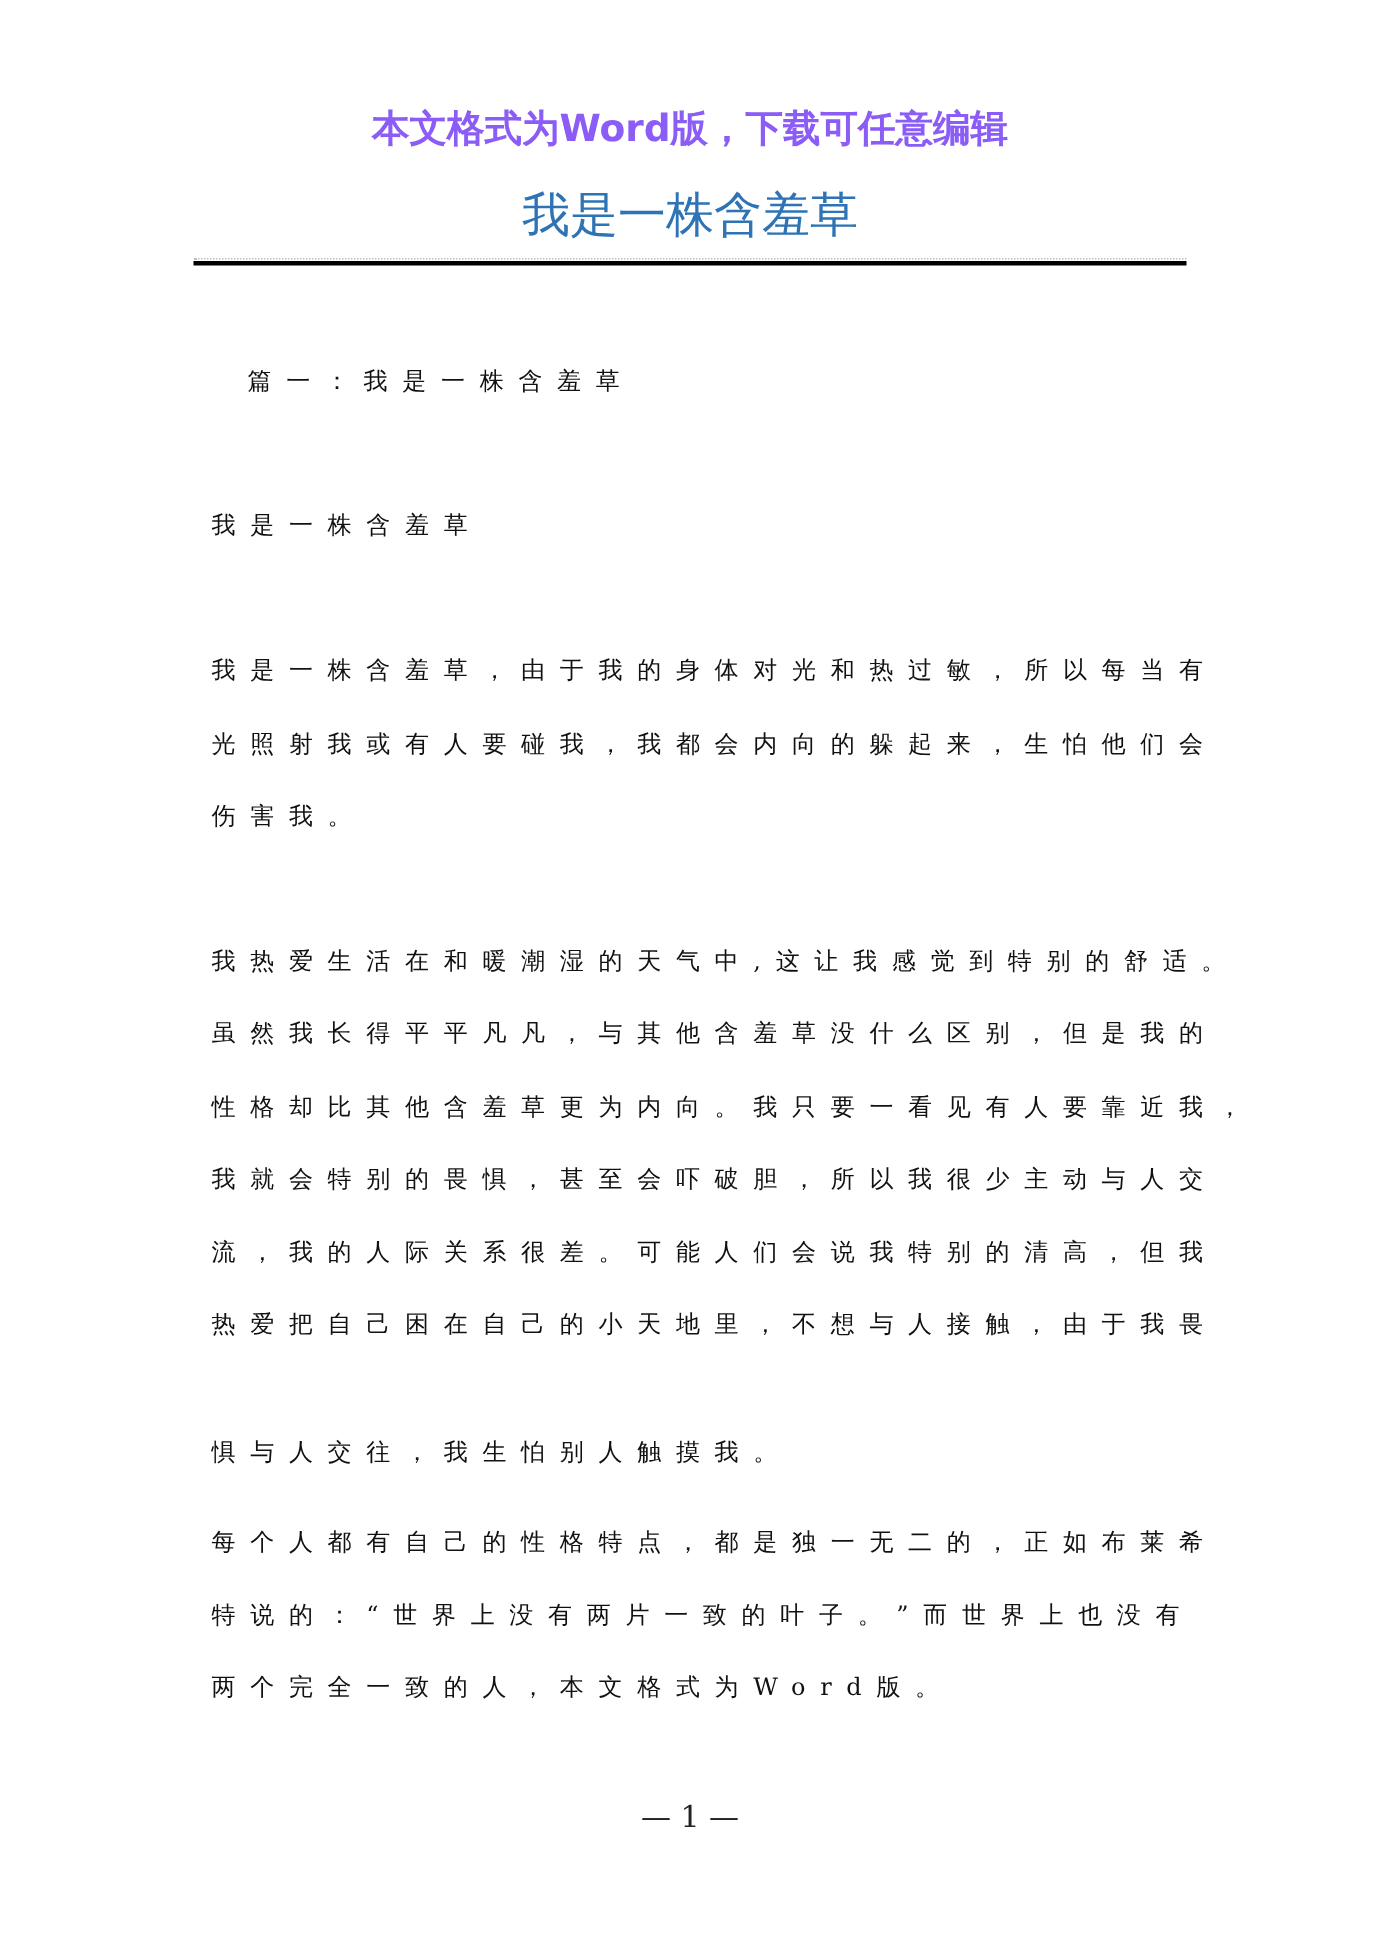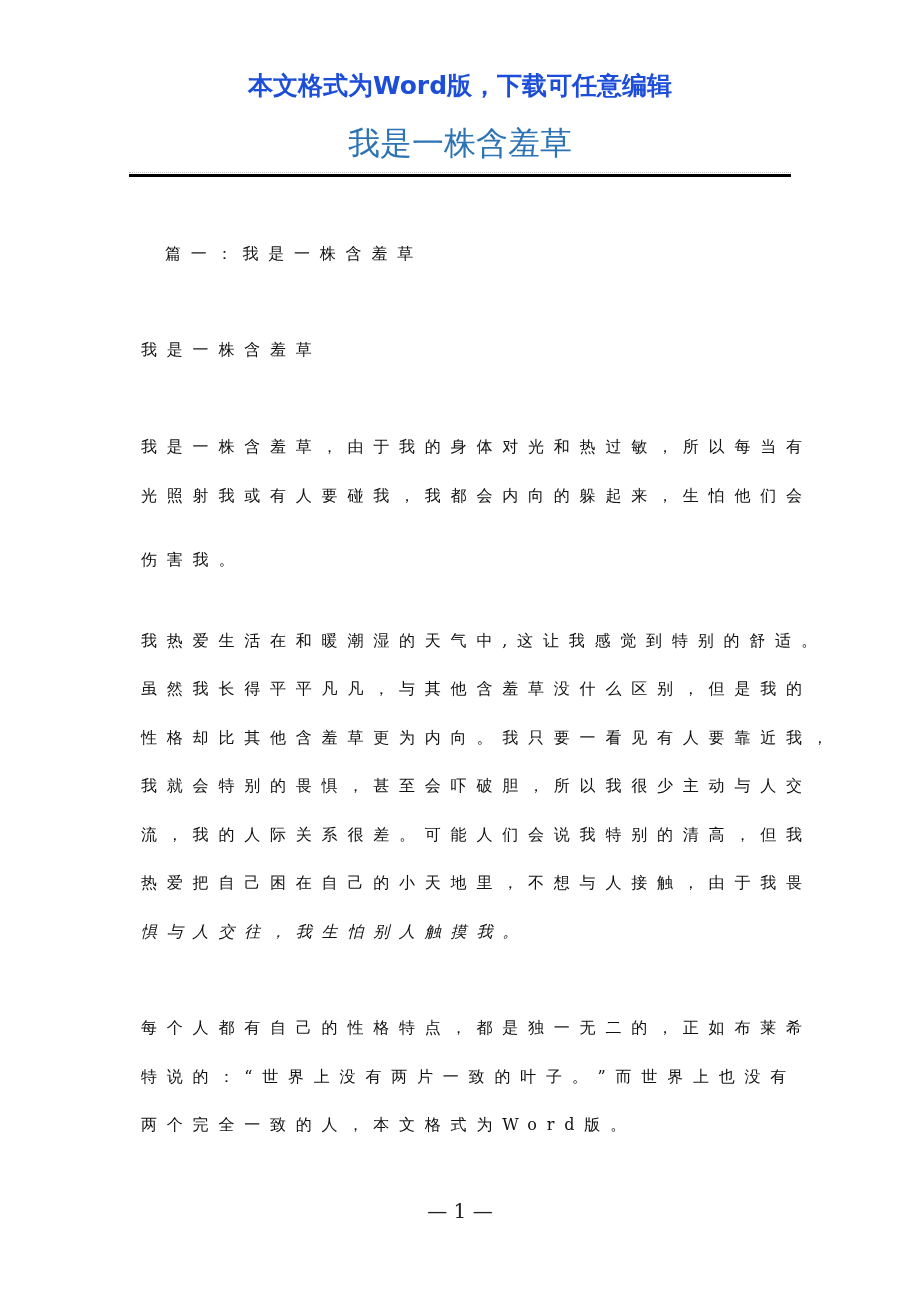--- a/index.html
+++ b/index.html
@@ -13,21 +13,21 @@
       position: relative;
       overflow: hidden;
       font-family: "DejaVu Sans", "Liberation Sans", sans-serif;
     }
     .banner {
       position: absolute;
       left: 0;
       top: 66px;
       width: 920px;
       text-align: center;
-      color: #1d4ed8;
+      color: #8b5cf6;
       font-weight: bold;
       font-size: 25px;
       line-height: 40px;
       font-family: "DejaVu Sans", "Liberation Sans", sans-serif;
     }
     .doc-title {
       position: absolute;
       left: 0;
       top: 119px;
       width: 920px;
@@ -86,31 +86,31 @@
 <div class="doc-title">我是一株含羞草</div>
 <div class="rule-shadow"></div>
 <div class="rule"></div>
 
 <div class="text-line indent" style="top:234px;">篇一：我是一株含羞草</div>
 <div class="text-line" style="top:330px;">我是一株含羞草</div>
 
 <div>
   <div class="text-line" style="top:427px;">我是一株含羞草，由于我的身体对光和热过敏，所以每当有</div>
   <div class="text-line" style="top:476px;">光照射我或有人要碰我，我都会内向的躲起来，生怕他们会</div>
-  <div class="text-line" style="top:540px;">伤害我。</div>
+  <div class="text-line" style="top:524px;">伤害我。</div>
 </div>
 
 <div>
   <div class="text-line" style="top:621px;">我热爱生活在和暖潮湿的天气中,这让我感觉到特别的舒适。</div>
   <div class="text-line" style="top:669px;">虽然我长得平平凡凡，与其他含羞草没什么区别，但是我的</div>
   <div class="text-line" style="top:718px;">性格却比其他含羞草更为内向。我只要一看见有人要靠近我，</div>
   <div class="text-line" style="top:766px;">我就会特别的畏惧，甚至会吓破胆，所以我很少主动与人交</div>
   <div class="text-line" style="top:815px;">流，我的人际关系很差。可能人们会说我特别的清高，但我</div>
   <div class="text-line" style="top:863px;">热爱把自己困在自己的小天地里，不想与人接触，由于我畏</div>
-  <div class="text-line" style="top:912px;font-style:italic;">惧与人交往，我生怕别人触摸我。</div>
+  <div class="text-line" style="top:948px;">惧与人交往，我生怕别人触摸我。</div>
 </div>
 
 <div>
   <div class="text-line" style="top:1008px;">每个人都有自己的性格特点，都是独一无二的，正如布莱希</div>
   <div class="text-line" style="top:1057px;">特说的：“世界上没有两片一致的叶子。”而世界上也没有</div>
   <div class="text-line" style="top:1105px;">两个完全一致的人，本文格式为Word版。</div>
 </div>
 
 <div class="page-number">— 1 —</div>
 

